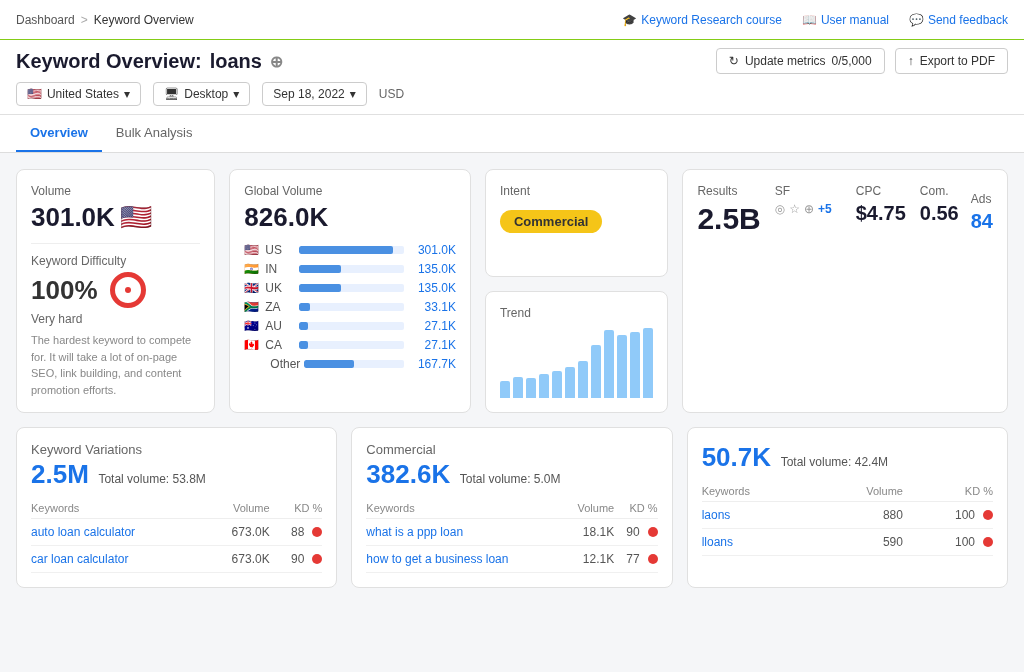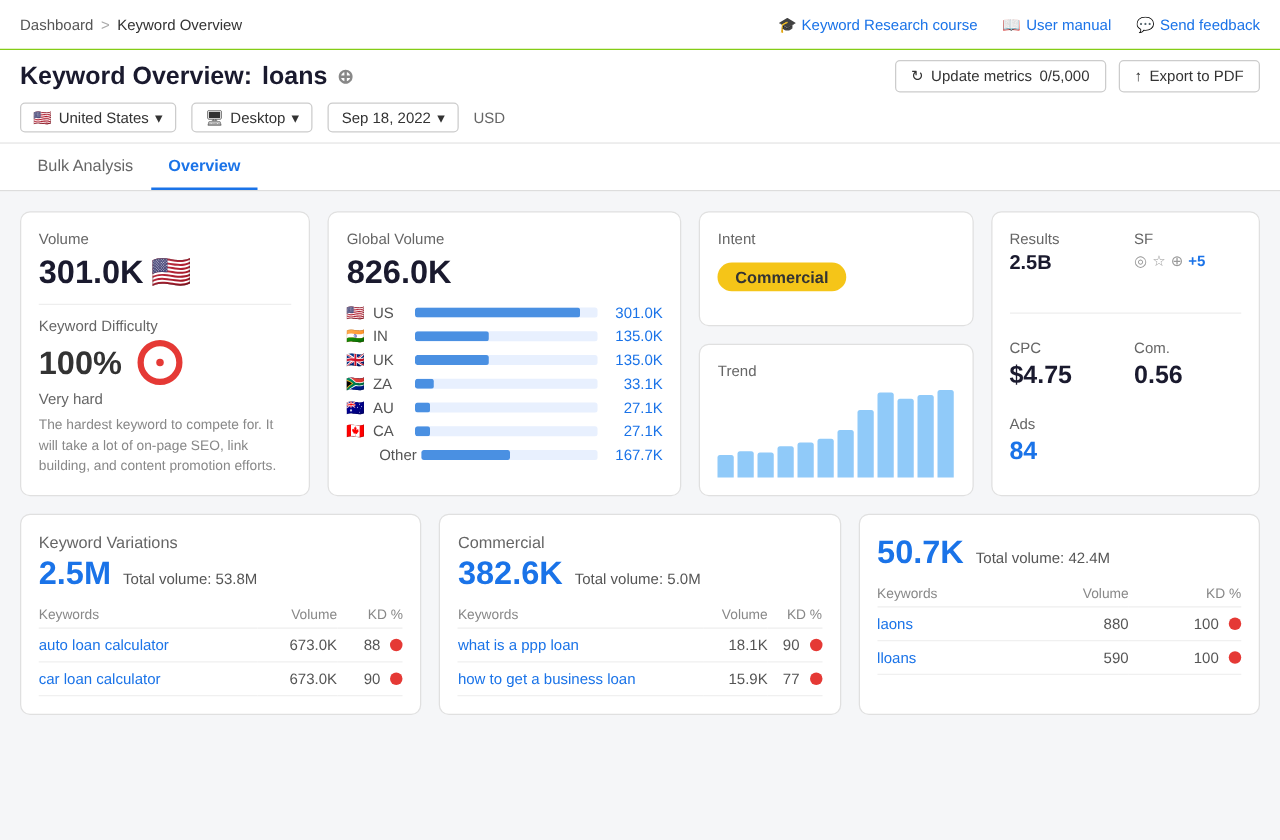--- a/index.html
+++ b/index.html
@@ -69,24 +69,24 @@
     .country-name { width: 28px; color: #555; }
     .country-bar-wrap { flex: 1; background: #e8f0fe; border-radius: 2px; height: 8px; overflow: hidden; }
     .country-bar { height: 100%; background: #4a90e2; border-radius: 2px; }
     .country-val { width: 46px; text-align: right; color: #1a73e8; font-weight: 500; font-size: 12px; }
 
     
     .card-intent { flex: 1; }
     .intent-badge { background: #f5c518; color: #333; border-radius: 14px; padding: 4px 14px; font-size: 13px; font-weight: 600; display: inline-block; margin-top: 8px; }
 
     
-    .card-results { flex: 1; display: flex; flex-direction: column; gap: 12px; }
+    .card-results { flex: 1; display: flex; flex-direction: row; gap: 12px; }
     .results-top { display: flex; gap: 14px; margin-bottom: 10px; }
     .results-item { flex: 1; }
-    .results-val { font-size: 16px; font-weight: 700; color: #1a1a2e; }
+    .results-val { font-size: 30px; font-weight: 700; color: #1a1a2e; }
     .sf-icons { display: flex; align-items: center; gap: 4px; margin-top: 4px; font-size: 12px; color: #999; }
     .sf-plus { color: #1a73e8; font-weight: 600; }
     .results-divider { border: none; border-top: 1px solid #eee; margin: 8px 0; }
     .metrics-row { display: flex; gap: 14px; }
     .metric-item { flex: 1; }
     .metric-label { font-size: 12px; color: #666; margin-bottom: 4px; }
     .metric-val { font-size: 20px; font-weight: 700; color: #1a1a2e; }
     .metric-val.blue { color: #1a73e8; }
     .pla-ads-row { display: flex; gap: 14px; margin-top: 8px; }
 
@@ -168,22 +168,22 @@
     </button>
     <button class="filter-btn">
       <span>Sep 18, 2022</span>
       <span>▾</span>
     </button>
     <span class="currency-label">USD</span>
   </div>
 </div>
 
 <div class="tabs">
+  <div class="tab active">Overview</div>
   <div class="tab">Bulk Analysis</div>
-  <div class="tab active">Overview</div>
 </div>
 
 <div class="main-content">
 
   <div class="cards-row">
 
     <div class="card card-volume">
       <div class="card-label">Volume</div>
       <div class="card-value-large">
         <span>301.0K</span>
@@ -383,21 +383,21 @@
         <tbody>
           <tr>
             <td><a class="kw-link">what is a ppp loan</a></td>
             <td class="right">18.1K</td>
             <td class="right">
                 <div class="td-kd">90 <span class="kd-dot dot-red"></span></div>
               </td>
           </tr>
           <tr>
             <td><a class="kw-link">how to get a business loan</a></td>
-            <td class="right">15.9K</td>
+            <td class="right">12.1K</td>
             <td class="right">
                 <div class="td-kd">77 <span class="kd-dot dot-red"></span></div>
               </td>
           </tr>
         </tbody>
       </table>
     </div>
 
     <div class="card card-bottom">
       <div class="bottom-header">

